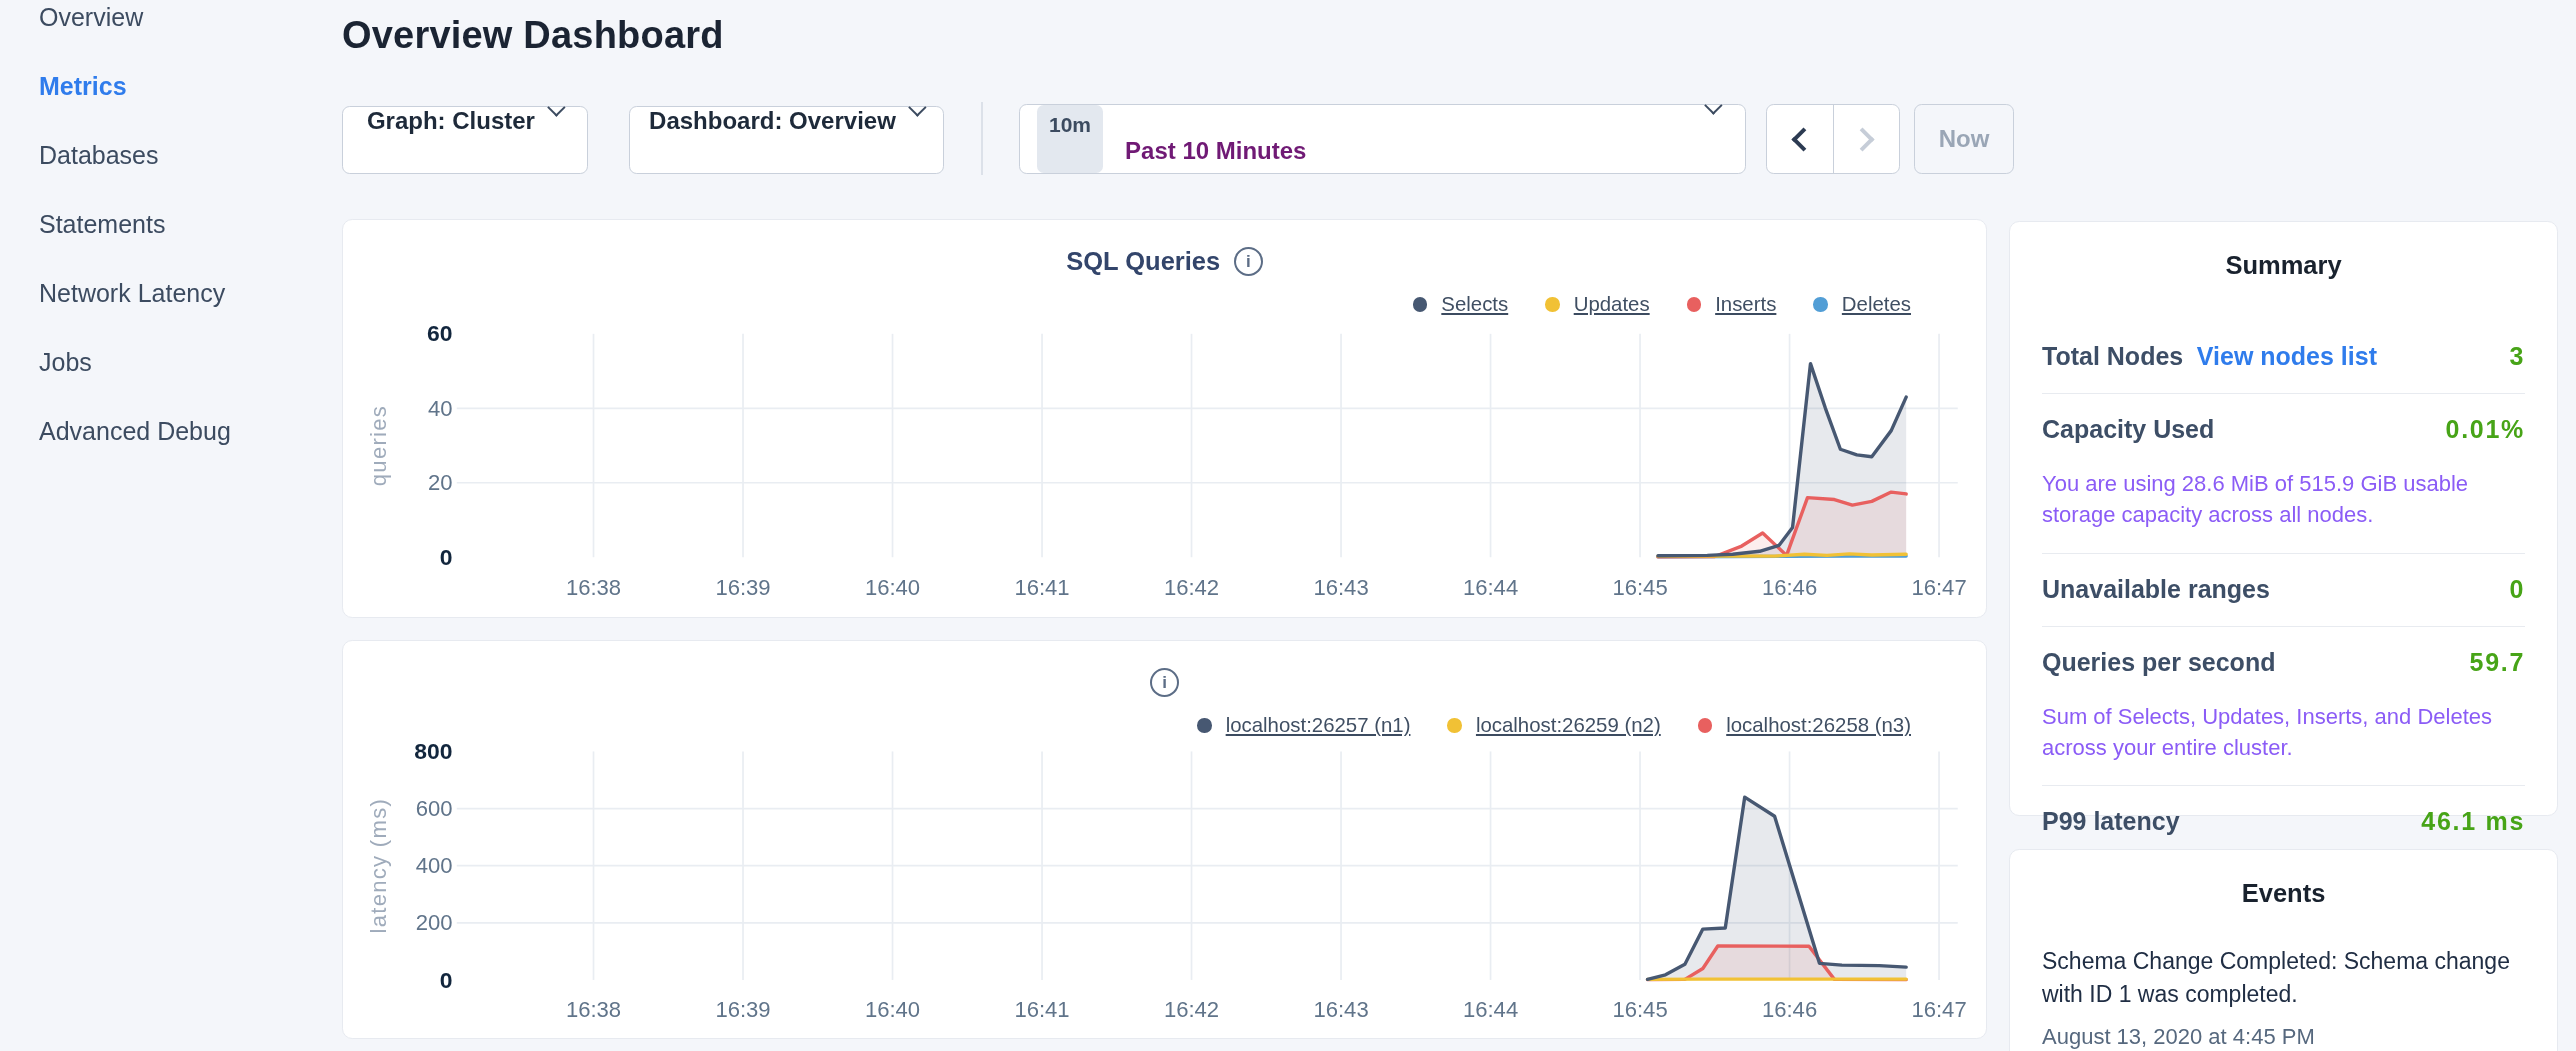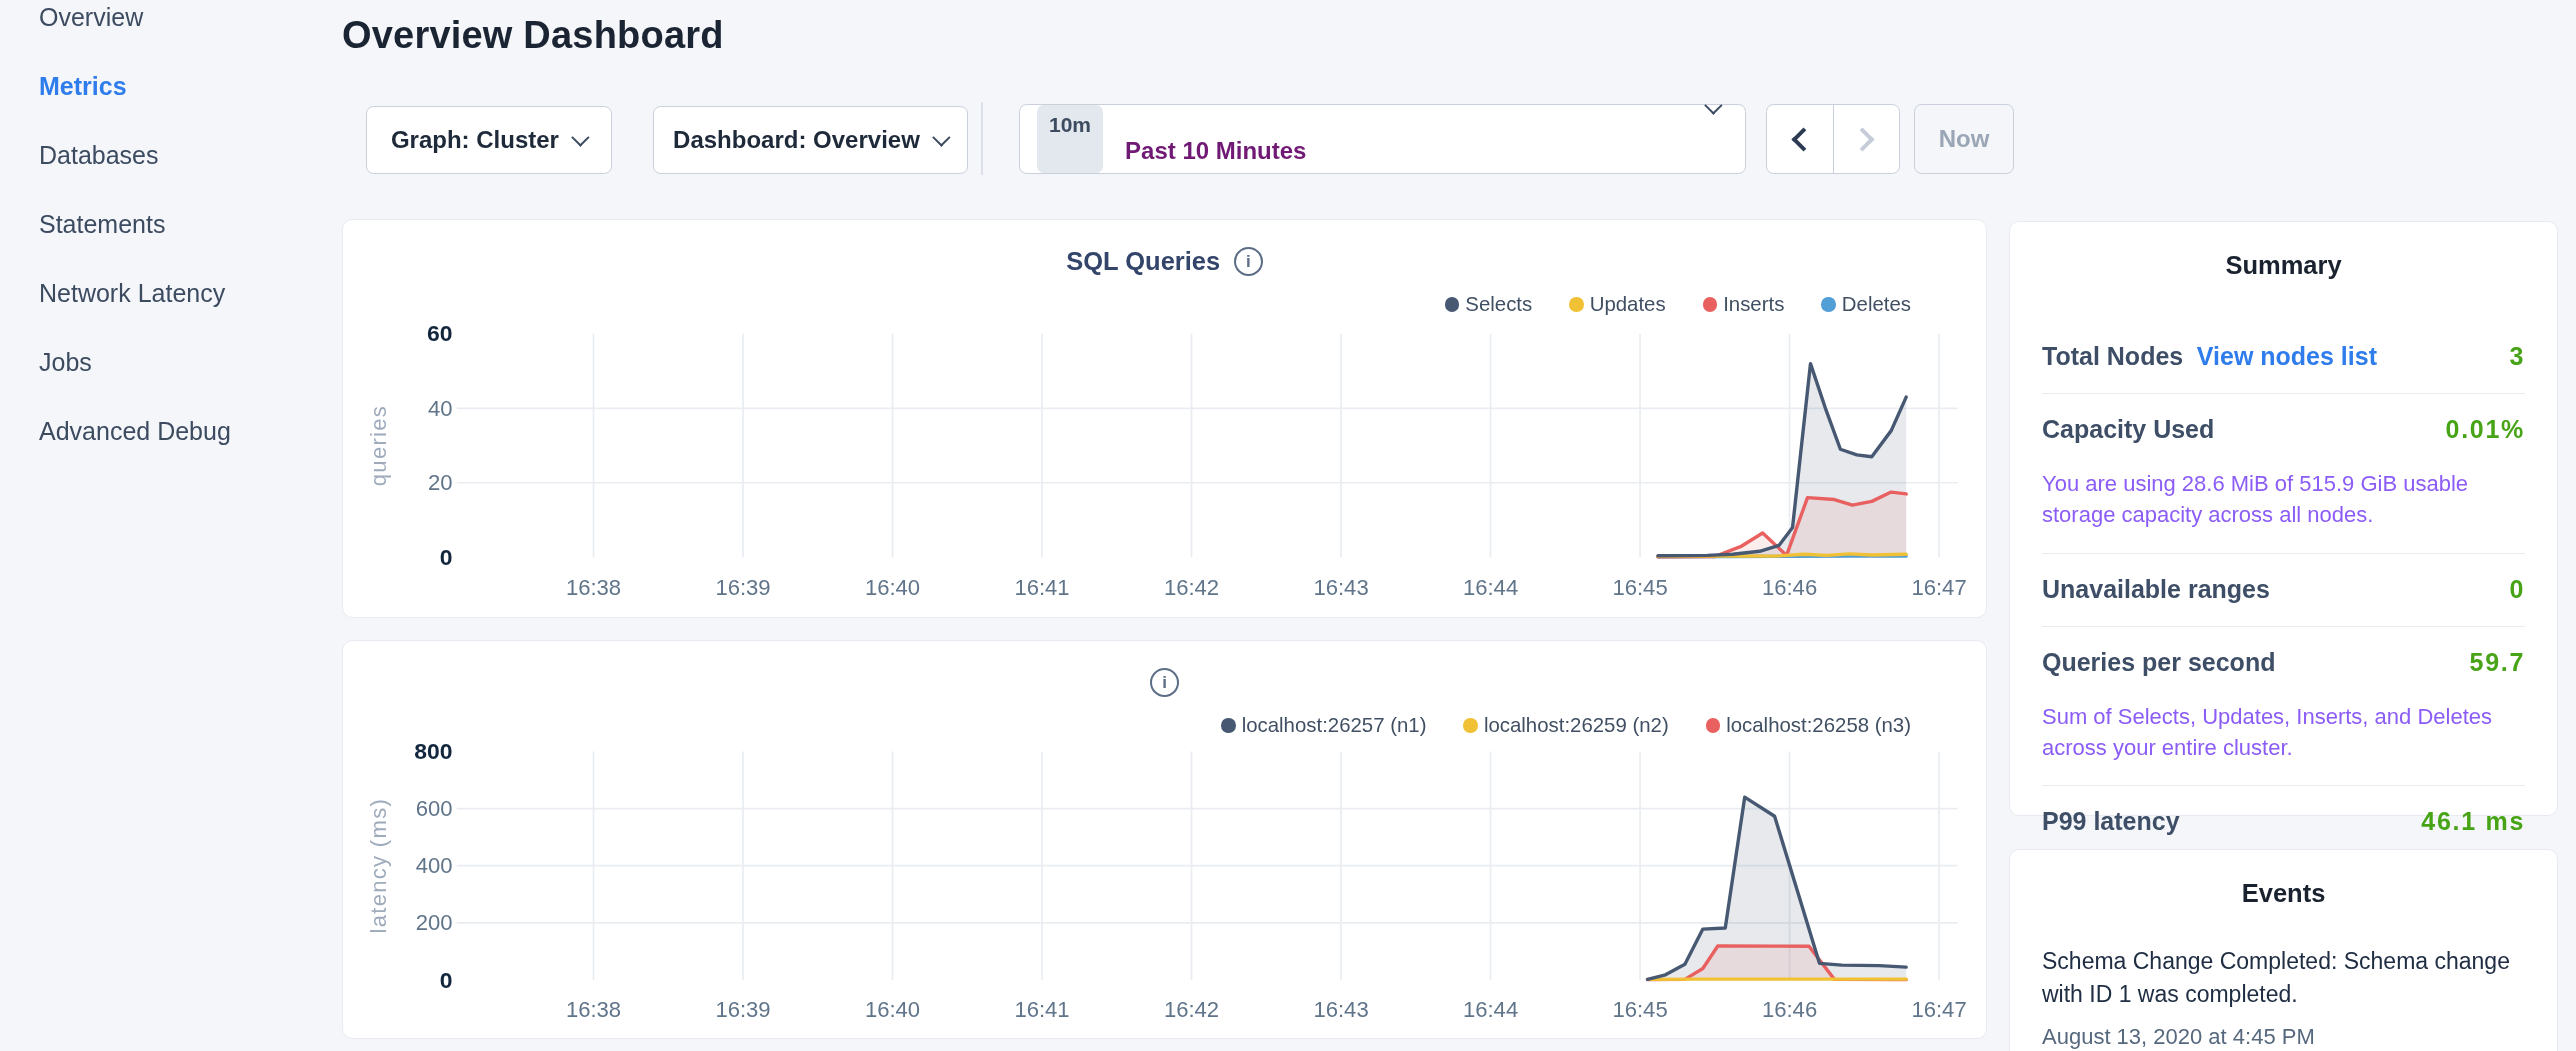--- a/index.html
+++ b/index.html
@@ -12,22 +12,22 @@
 
   
   .sidebar { position:absolute; left:0; top:0; width:340px; padding:3px 0 0 23px;margin-left:16px; }
   .side-item { height:69px; font-size:25px; color:#3c4b60; cursor:pointer; display:flex; align-items:flex-start; }
   .side-item.active { color:#2f7cec; font-weight:700; }
 
   
   .page-title { position:absolute; left:342px; top:13.6px; font-size:38px; font-weight:700; color:#1b2433; letter-spacing:0.2px; }
   .btn {
     position:absolute; background:#fff; border:1.7px solid #c9d0db; border-radius:7.7px;
-    display:flex; align-items:center; justify-content:center; gap:15.3px;
-    font-size:24px; font-weight:700; color:#1e2a3a; cursor:pointer;margin-left:24px;
+    display:flex; align-items:flex-start; justify-content:center; gap:15.3px;
+    font-size:24px; font-weight:700; color:#1e2a3a; cursor:pointer;
   }
   .graph-btn      { left:342px;  top:106px; width:246px; height:68px; }
   .dashboard-btn  { left:629px;  top:106px; width:315px; height:68px; }
   .toolbar-divider{ position:absolute; left:981px; top:102px; width:1.7px; height:73px; background:#dce1e9; }
   .time-box {
     position:absolute; left:1019px; top:104px; width:727px; height:70px;
     background:#fff; border:1.7px solid #c9d0db; border-radius:7.7px;
     display:flex; padding:0 25.5px 0 17px; cursor:pointer;
   }
   .time-badge { background:#e3e8ef; border-radius:6.8px; padding:7.7px 12px; font-size:21px; font-weight:700; color:#3c4b60; }
@@ -58,21 +58,21 @@
   #chart-card-0 { top:219px; }
   #chart-card-1 { top:640px; }
   .chart-title-row { display:flex; align-items:center; justify-content:center; gap:13.6px; margin-top:27px; }
   .chart-title { font-size:25.5px; font-weight:700; color:#33456b; }
   .info-icon {
     width:29px; height:29px; border:2.1px solid #5c6d86; border-radius:50%;
     display:flex; align-items:center; justify-content:center;
     font-size:17px; font-weight:700; color:#5c6d86; cursor:pointer;
   }
   .legend { position:absolute; top:73px; right:75px; display:flex; gap:37px; }
-  .legend-item { display:flex; align-items:center; gap:6px; }
+  .legend-item { display:flex; align-items:center; gap:14px;text-decoration:underline; }
   .legend-dot { width:14.5px; height:14.5px; border-radius:50%; }
   .legend-label { font-size:20.4px; color:#404f63; }
   svg.plot { position:absolute; left:0; top:0; }
   svg text { font-family:"Liberation Sans","DejaVu Sans",sans-serif; }
   .ytick-strong { font-size:27px; font-weight:700; fill:#12263d; }
   .ytick  { font-size:26px; fill:#60748a; }
   .xtick  { font-size:26px; fill:#60748a; }
   .ylab   { font-size:26px; fill:#9fabbb; letter-spacing:1.5px; }
 
   

